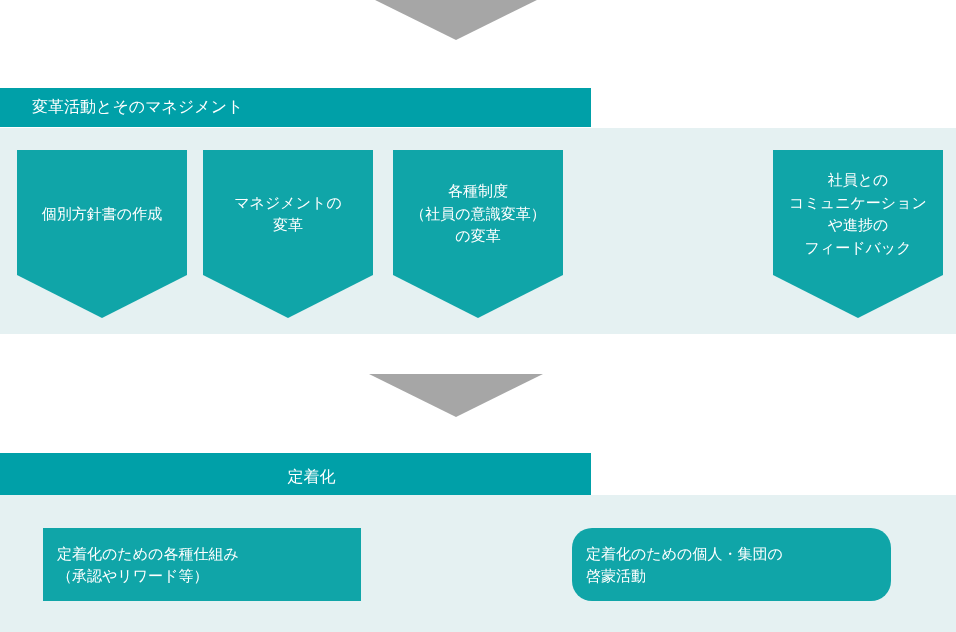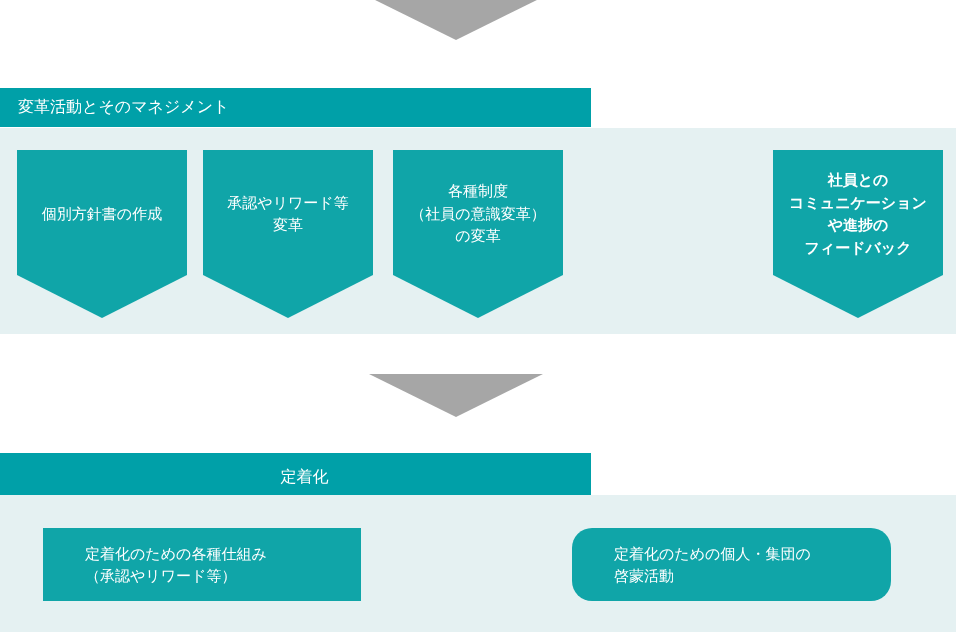--- a/index.html
+++ b/index.html
@@ -28,21 +28,21 @@
   
   .section-header {
     position: absolute;
     left: 0;
     width: 591px;
     background: #00a0a8;
     color: #ffffff;
     font-size: 16px;
     display: flex;
     align-items: center;
-    padding-left: 18px;
+    padding-left: 32px;
   }
   .sh1 { top: 88px;  height: 39px; }
   .sh2 { top: 453px; height: 48px; justify-content: center; }
 
   
   .panel {
     position: absolute;
     left: 0;
     width: 956px;
     background: #e5f1f2;
@@ -56,21 +56,21 @@
     top: 22px;
     width: 170px;
     height: 168px;
     background: #10a5a8;
     clip-path: polygon(0 0, 100% 0, 100% 74.4%, 50% 100%, 0 74.4%);
   }
   .c1 { left: 17px; }
   .c2 { left: 203px; }
   .c3 { left: 393px; }
   .c4 { left: 583px; }
-  .c5 { left: 773px; font-weight: bold; }
+  .c5 { left: 773px; }
 
   .chevron-label {
     position: absolute;
     top: 0; left: 0; right: 0;
     height: 128px;
     display: flex;
     align-items: center;
     justify-content: center;
     text-align: center;
     color: #ffffff;
@@ -84,42 +84,42 @@
     position: absolute;
     top: 33px;
     height: 73px;
     background: #10a5a8;
     color: #ffffff;
     font-size: 15px;
     line-height: 22px;
     display: flex;
     align-items: center;
     white-space: pre-line;
-    padding-left: 42px;
+    padding-left: 14px;
   }
   .b1 { left: 43px;  width: 318px; }
   .b2 { left: 572px; width: 319px; border-radius: 20px; }
 </style>
 </head>
 <body>
 
 <div class="page">
 
   <div class="arrow arrow-top"></div>
 
   <div class="section-header sh1">
     <span>変革活動とそのマネジメント</span>
   </div>
 
   <div class="panel p1">
     <div class="chevron c1">
       <div class="chevron-label">個別方針書の作成</div>
     </div>
     <div class="chevron c2">
-      <div class="chevron-label">承認やリワード等
+      <div class="chevron-label">マネジメントの
 変革</div>
     </div>
     <div class="chevron c3">
       <div class="chevron-label">各種制度
 （社員の意識変革）
 の変革</div>
     </div>
     <div class="chevron c5">
       <div class="chevron-label">社員との
 コミュニケーション

